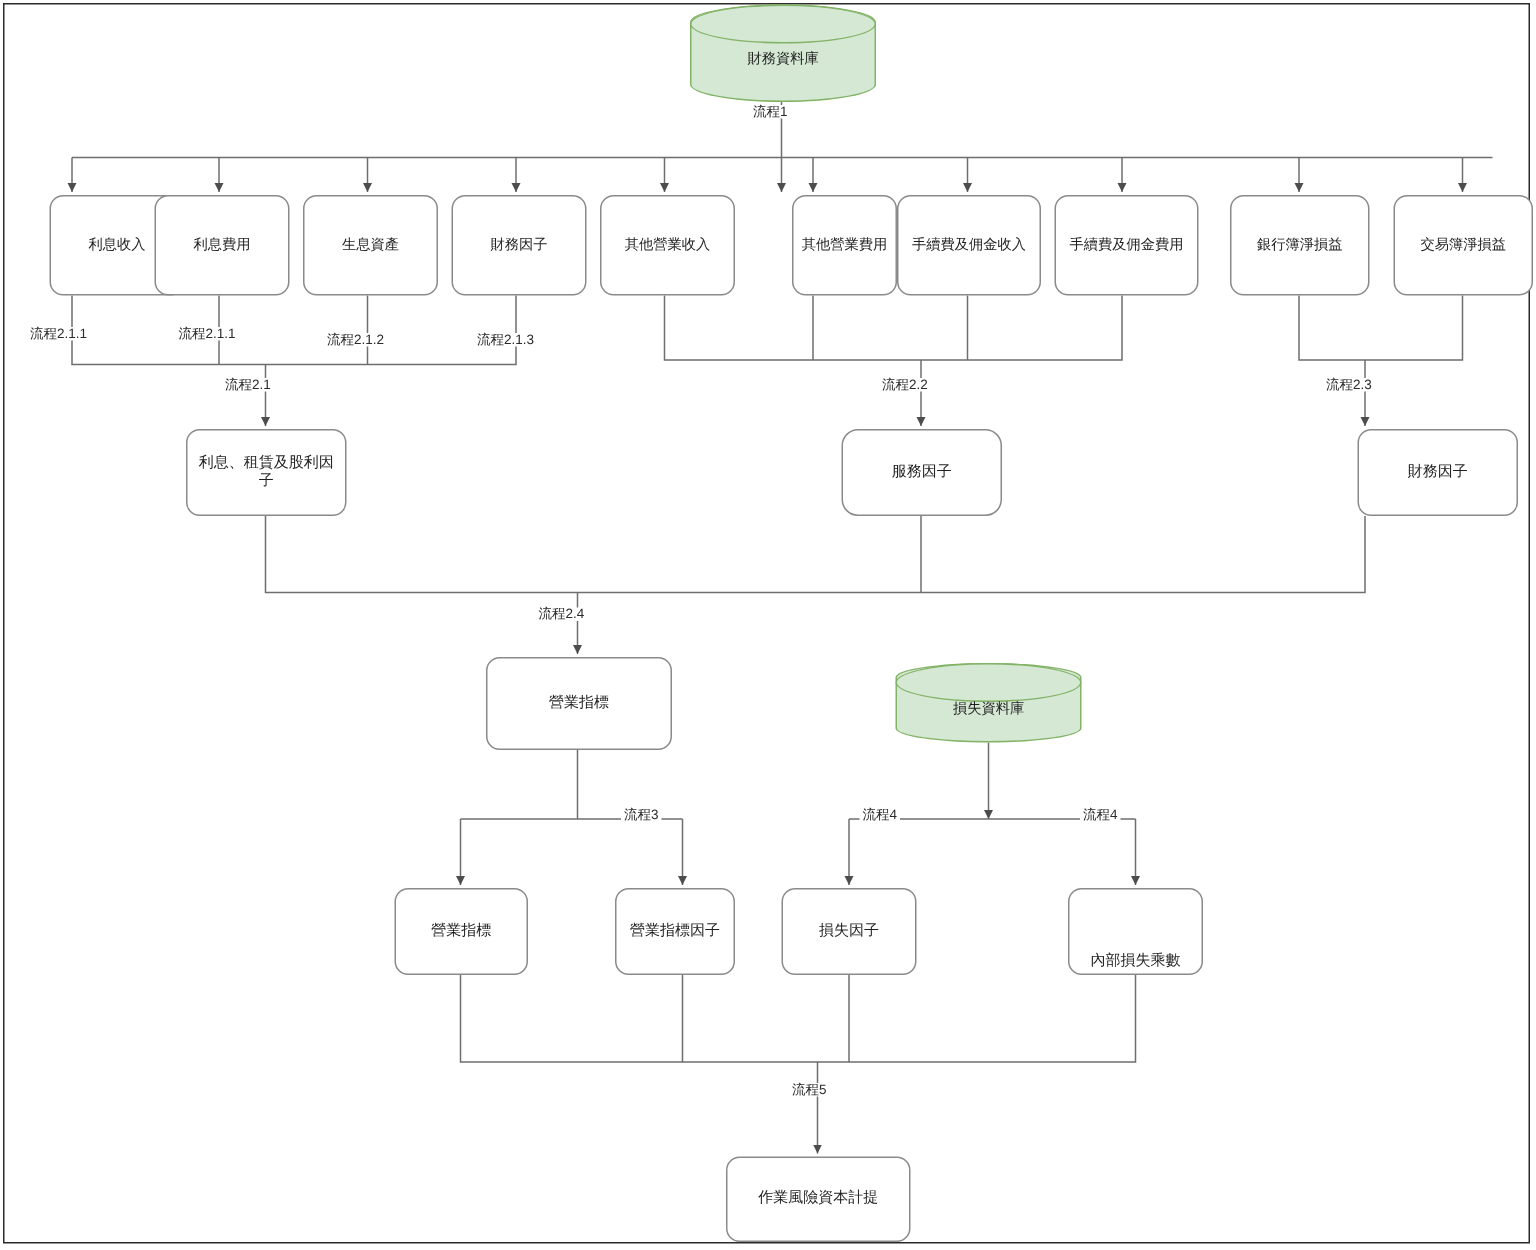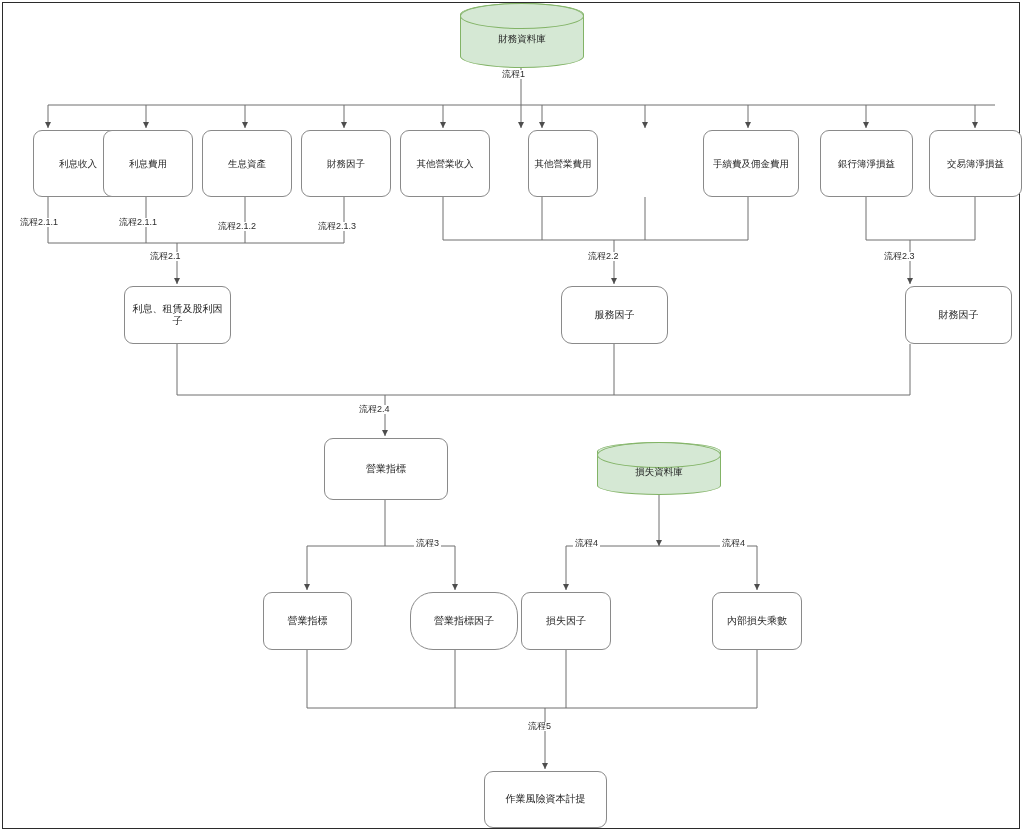--- a/index.html
+++ b/index.html
@@ -185,20 +185,23 @@
   </div>
   <div class="node lvl1" style="left:301px; top:130px; width:90px; height:67px;">
     <span>財務因子</span>
   </div>
   <div class="node lvl1" style="left:400px; top:130px; width:90px; height:67px;">
     <span>其他營業收入</span>
   </div>
   <div class="node lvl1" style="left:528px; top:130px; width:70px; height:67px;">
     <span>其他營業費用</span>
   </div>
+  <div class="node lvl1" style="left:598px; top:130px; width:96px; height:67px;">
+    <span>手續費及佣金收入</span>
+  </div>
   <div class="node lvl1" style="left:703px; top:130px; width:96px; height:67px;">
     <span>手續費及佣金費用</span>
   </div>
   <div class="node lvl1" style="left:820px; top:130px; width:93px; height:67px;">
     <span>銀行簿淨損益</span>
   </div>
   <div class="node lvl1" style="left:929px; top:130px; width:93px; height:67px;">
     <span>交易簿淨損益</span>
   </div>
 
@@ -212,27 +215,27 @@
     <span>財務因子</span>
   </div>
 
   <div class="node lvl3" style="left:324px; top:438px; width:124px; height:62px;">
     <span>營業指標</span>
   </div>
 
   <div class="node lvl4" style="left:263px; top:592px; width:89px; height:58px;">
     <span>營業指標</span>
   </div>
-  <div class="node lvl4" style="left:410px; top:592px; width:108px; height:58px;border-radius:23px;">
+  <div class="node lvl4" style="left:410px; top:592px; width:80px; height:58px;">
     <span>營業指標因子</span>
   </div>
   <div class="node lvl4" style="left:521px; top:592px; width:90px; height:58px;">
     <span>損失因子</span>
   </div>
-  <div class="node lvl4" style="left:712px; top:592px; width:90px; height:58px;">
+  <div class="node lvl4" style="left:712px; top:592px; width:90px; height:58px;align-items:flex-end;">
     <span>內部損失乘數</span>
   </div>
 
   <div class="node final" style="left:484px; top:771px; width:123px; height:57px;">
     <span>作業風險資本計提</span>
   </div>
 
   <div class="edge-label" style="left:500px; top:70px;">流程1</div>
   <div class="edge-label" style="left:18px; top:218px;">流程2.1.1</div>
   <div class="edge-label" style="left:117px; top:218px;">流程2.1.1</div>

